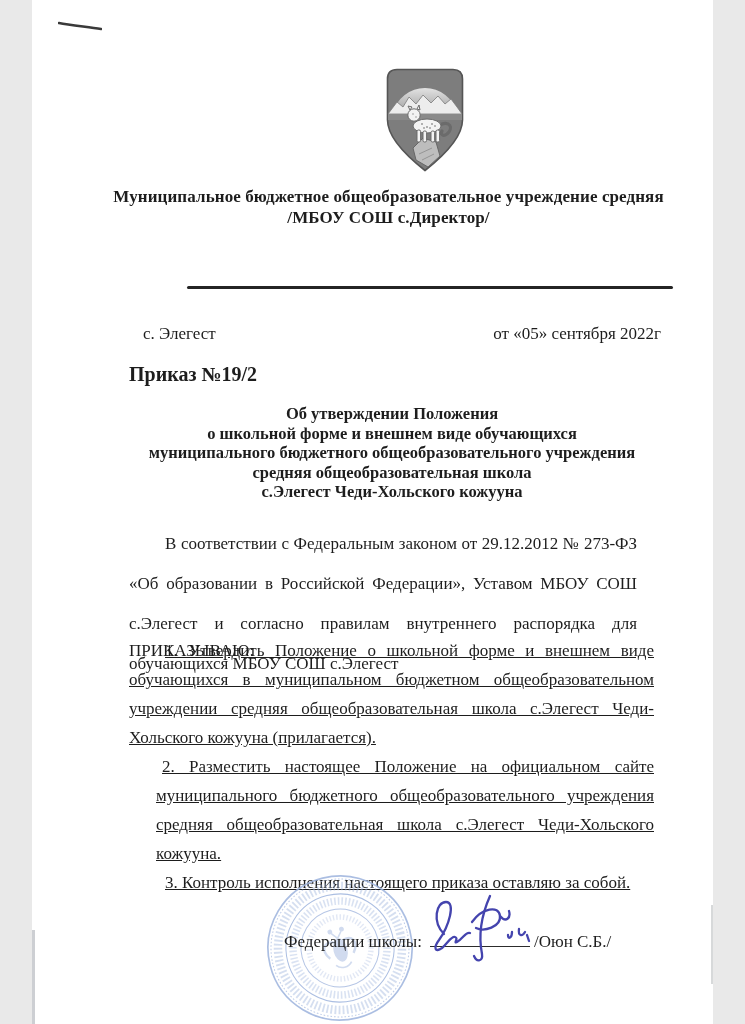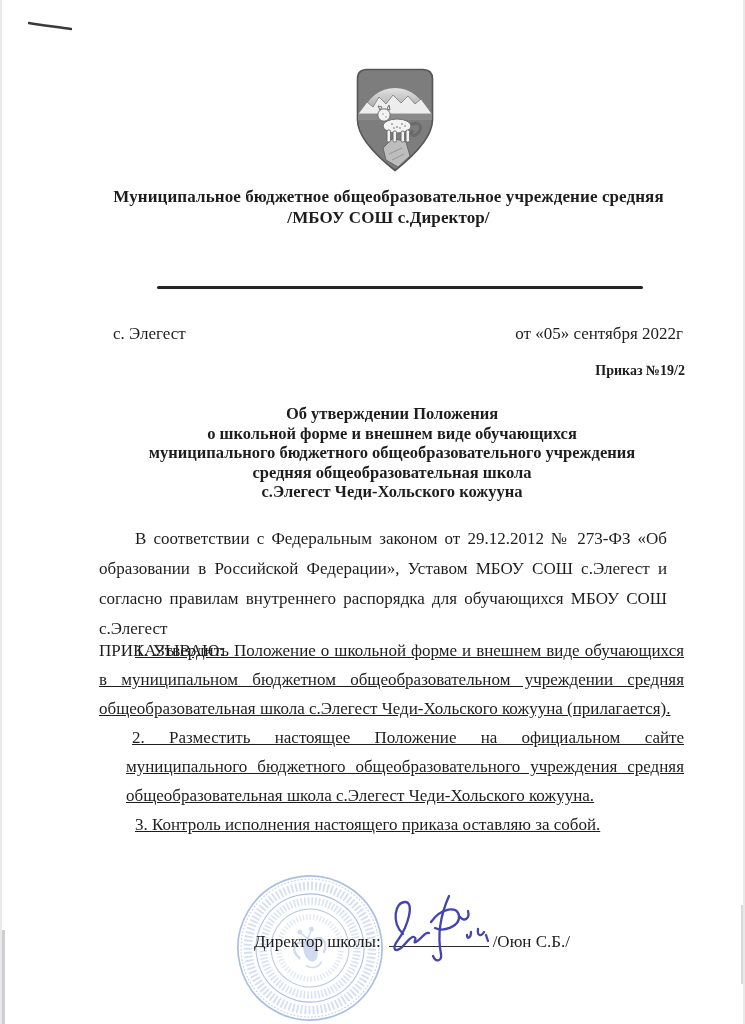--- a/index.html
+++ b/index.html
@@ -1,41 +1,41 @@
 <!DOCTYPE html>
 <html><head>
 <meta charset="utf-8">
 <style>
   html,body{margin:0;padding:0;background:#e9e9e9;}
   .page{
-    position:relative;width:741px;height:1024px;margin:0 auto;
+    position:relative;width:681px;height:1024px;margin:0 auto;
     background:#ffffff;overflow:hidden;
     font-family:"Liberation Serif","DejaVu Serif",serif;color:#1d1d1d;
   }
   .abs{position:absolute;}
   
   .scan-mark{top:18px;left:26px;width:44px;height:14px;}
   
   .emblem{top:68px;left:354px;width:78px;height:104px;}
   
   .header{top:186px;left:70px;right:38px;text-align:center;font-weight:bold;
           font-size:17px;line-height:21px;letter-spacing:.1px;}
   .email{ text-decoration:underline;color:#2c3370;margin-left:5px;}
   
   .rule{top:286px;left:155px;width:486px;height:3px;background:#242424;border-radius:2px;}
   
-  .meta{top:324px;left:97px;right:60px;display:flex;justify-content:space-between;
+  .meta{top:324px;left:97px;right:52px;display:flex;justify-content:space-between;
         font-size:17px;}
   .meta .place{padding-left:14px;}
   
-  .orderno{top:363px;left:97px;right:58px;text-align:right;font-weight:bold;font-size:14px;}
+  .orderno{top:363px;left:97px;right:58px;text-align:left;font-weight:bold;font-size:20px;}
   .title{top:404px;left:97px;right:58px;text-align:center;font-weight:bold;
          font-size:16.5px;line-height:19.5px;font-family:Liberation Serif, serif;}
   
-  .intro{top:524px;left:97px;right:76px;font-size:17px;line-height:30px;
+  .intro{top:524px;left:97px;right:76px;font-size:17px;line-height:40px;
          text-align:justify;text-indent:36px;}
   .directive{top:636px;left:97px;font-size:17px;line-height:29px;}
   .items{top:636px;left:97px;right:59px;font-size:17px;line-height:29px;text-decoration:underline;}
   .items p{margin:0;text-align:justify;text-indent:36px;}
   .items p.shifted{margin-left:27px;text-indent:6px;}
   
   .sigrow{top:930px;left:252px;font-size:17px;white-space:nowrap;}
   .sig-line{display:inline-block;width:100px;border-bottom:1.8px solid #2c2c2c;
             position:relative;height:16px;vertical-align:baseline;margin:0 4px 0 8px;}
   .sig-scrawl{position:absolute;left:-10px;top:-40px;width:118px;height:76px;}
@@ -138,21 +138,21 @@
         <path d="M76,72 C63,62 55,74 64,84 M76,72 C89,62 97,74 88,84" stroke-width="2.4"></path>
         <path d="M76,66 l-5,-6 M76,66 l5,-6" stroke-width="1.6"></path>
         <circle cx="70" cy="58" r="2.4" fill="#9db3dd" stroke="none"></circle>
         <circle cx="82" cy="58" r="2.4" fill="#9db3dd" stroke="none"></circle>
         <path d="M68,92 C72,97 80,97 84,92" stroke-width="1.6"></path>
       </g>
     </g>
   </svg>
 
   <div class="abs sigrow">
-    <span>Директор школы:</span><span class="sig-line"><svg class="sig-scrawl" viewBox="0 0 118 76">
+    <span>Федерации школы:</span><span class="sig-line"><svg class="sig-scrawl" viewBox="0 0 118 76">
         <g stroke="#4444ae" stroke-width="2.3" fill="none" stroke-linecap="round">
           <path d="M24,44 C12,32 16,12 26,12 C36,12 29,36 19,50 C13,58 15,63 22,58 C28,53 31,46 35,47 C39,48 33,54 37,52 C43,49 46,41 50,43"></path>
           <path d="M70,6 C62,24 58,44 62,64 C63,71 57,73 54,66"></path>
           <path d="M52,32 C62,18 79,15 80,26 C81,37 64,42 56,38"></path>
           <path d="M80,26 C86,33 91,28 89,21"></path>
           <path d="M92,42 c0,6 -4,8 -4,3"></path>
           <path d="M99,39 c-1,7 3,8 6,3"></path>
           <path d="M107,45 l2,6"></path>
         </g>
       </svg></span><span>/Оюн С.Б./</span>

